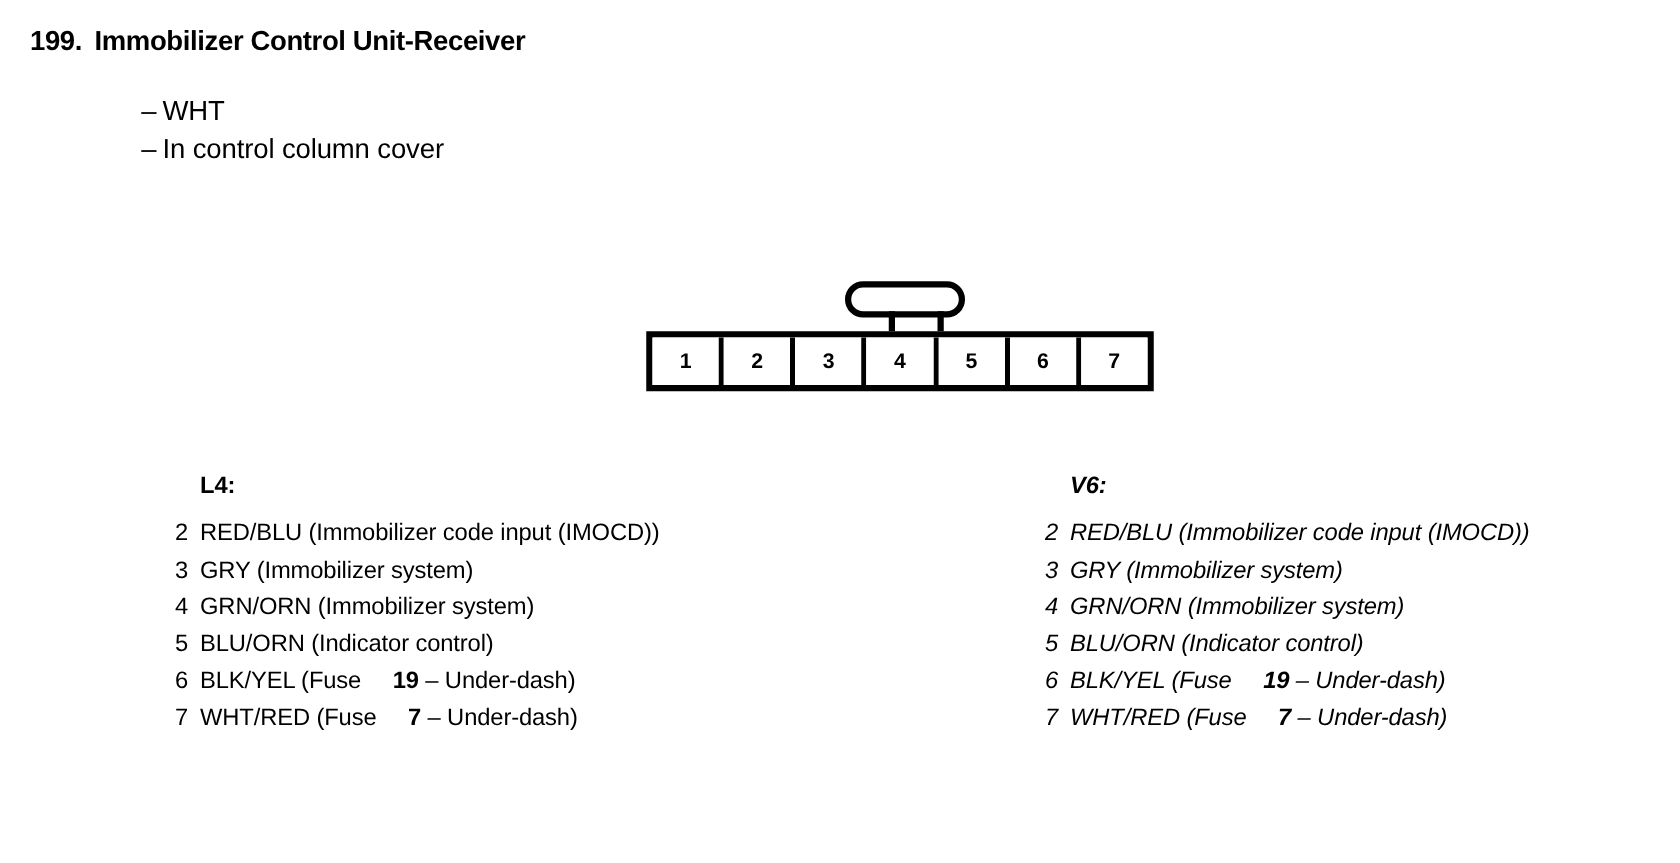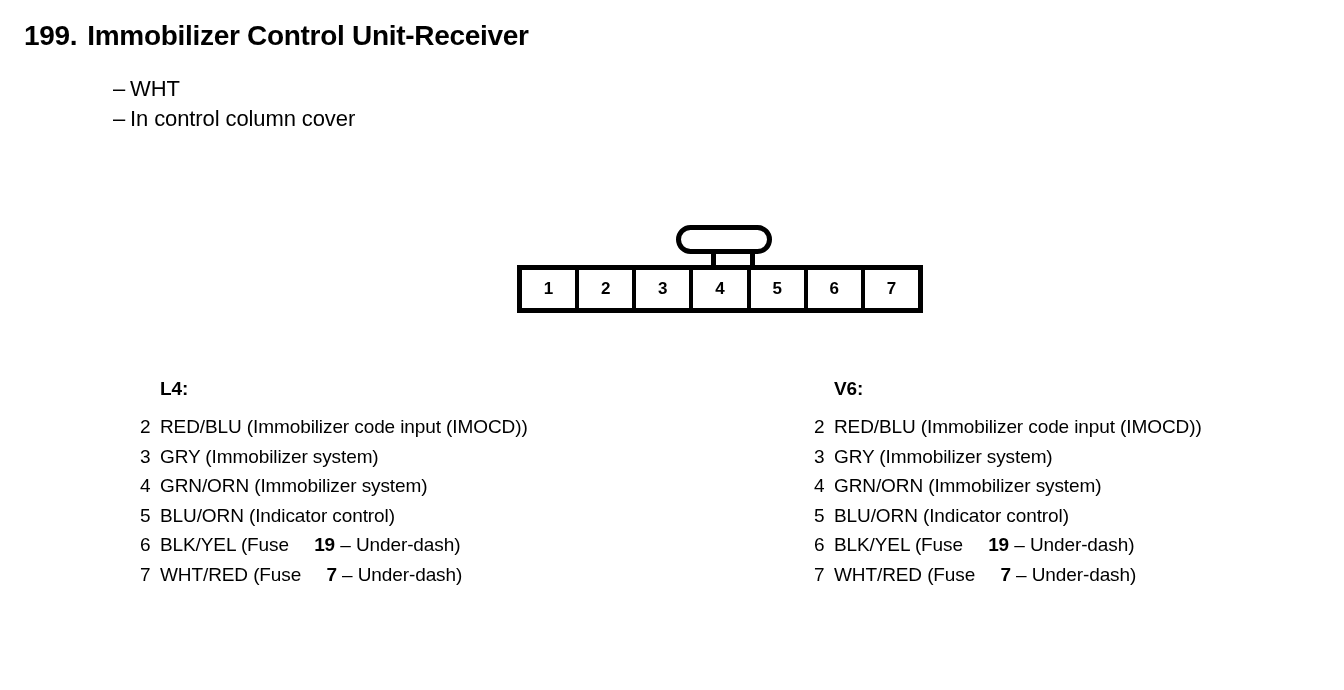--- a/index.html
+++ b/index.html
@@ -14,21 +14,21 @@
     font-family: "Liberation Sans", sans-serif;
     color: #000000;
     overflow: hidden;
   }
 
   
   #page-title {
     position: absolute;
     left: 24px;
     top: 20px;
-    font-size: 28px;
+    font-size: 22px;
     font-weight: bold;
     letter-spacing: -0.3px;
     white-space: nowrap;
   }
   #title-number { margin-right: 10px; }
 
   #subtitle-list {
     position: absolute;
     left: 113px;
     top: 74px;
@@ -112,21 +112,21 @@
   .pin-cell:last-child { border-right: none; }
 
   
   .pinout-column {
     position: absolute;
     font-size: 19px;
     letter-spacing: -0.1px;
     white-space: nowrap;
   }
   #pinout-l4 { left: 140px; top: 378px; }
-  #pinout-v6 { left: 814px; top: 378px; }
+  #pinout-v6 { left: 836px; top: 378px; font-style: italic; }
 
   .column-heading {
     font-size: 19px;
     font-weight: bold;
     margin-left: 20px;
     margin-bottom: 12px;
     line-height: 22px;
   }
   .pin-row {
     line-height: 29.6px;

